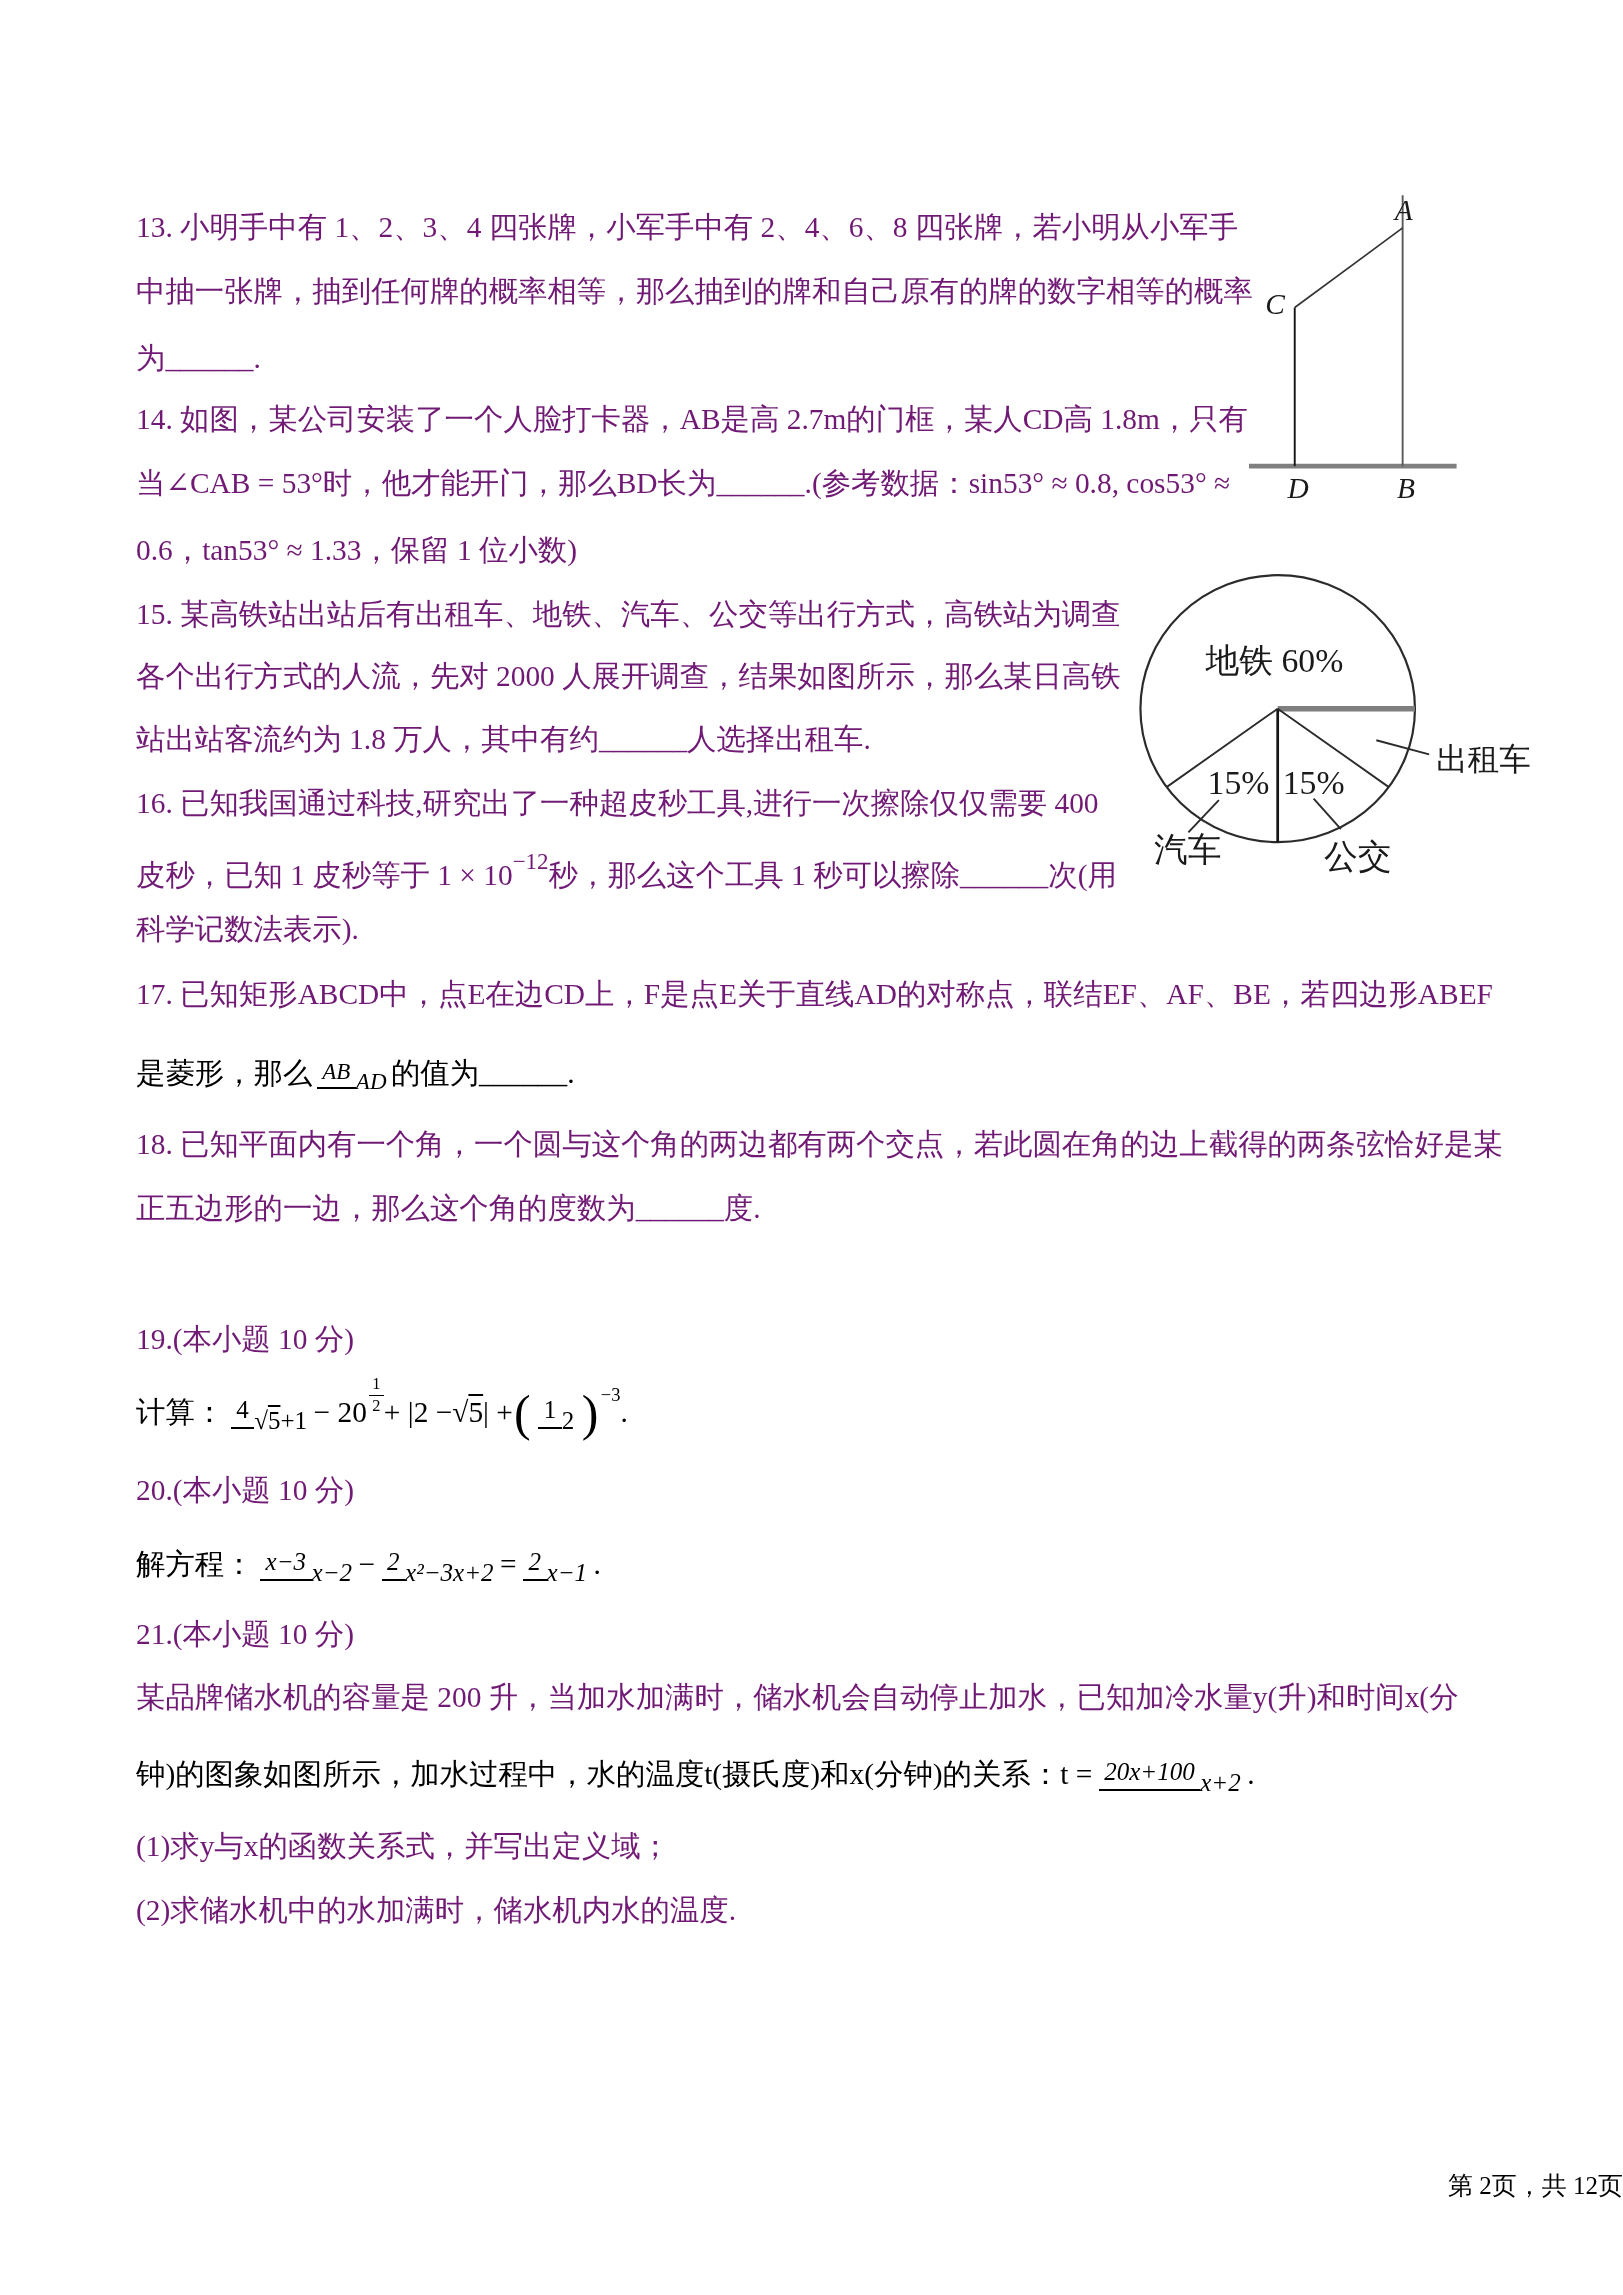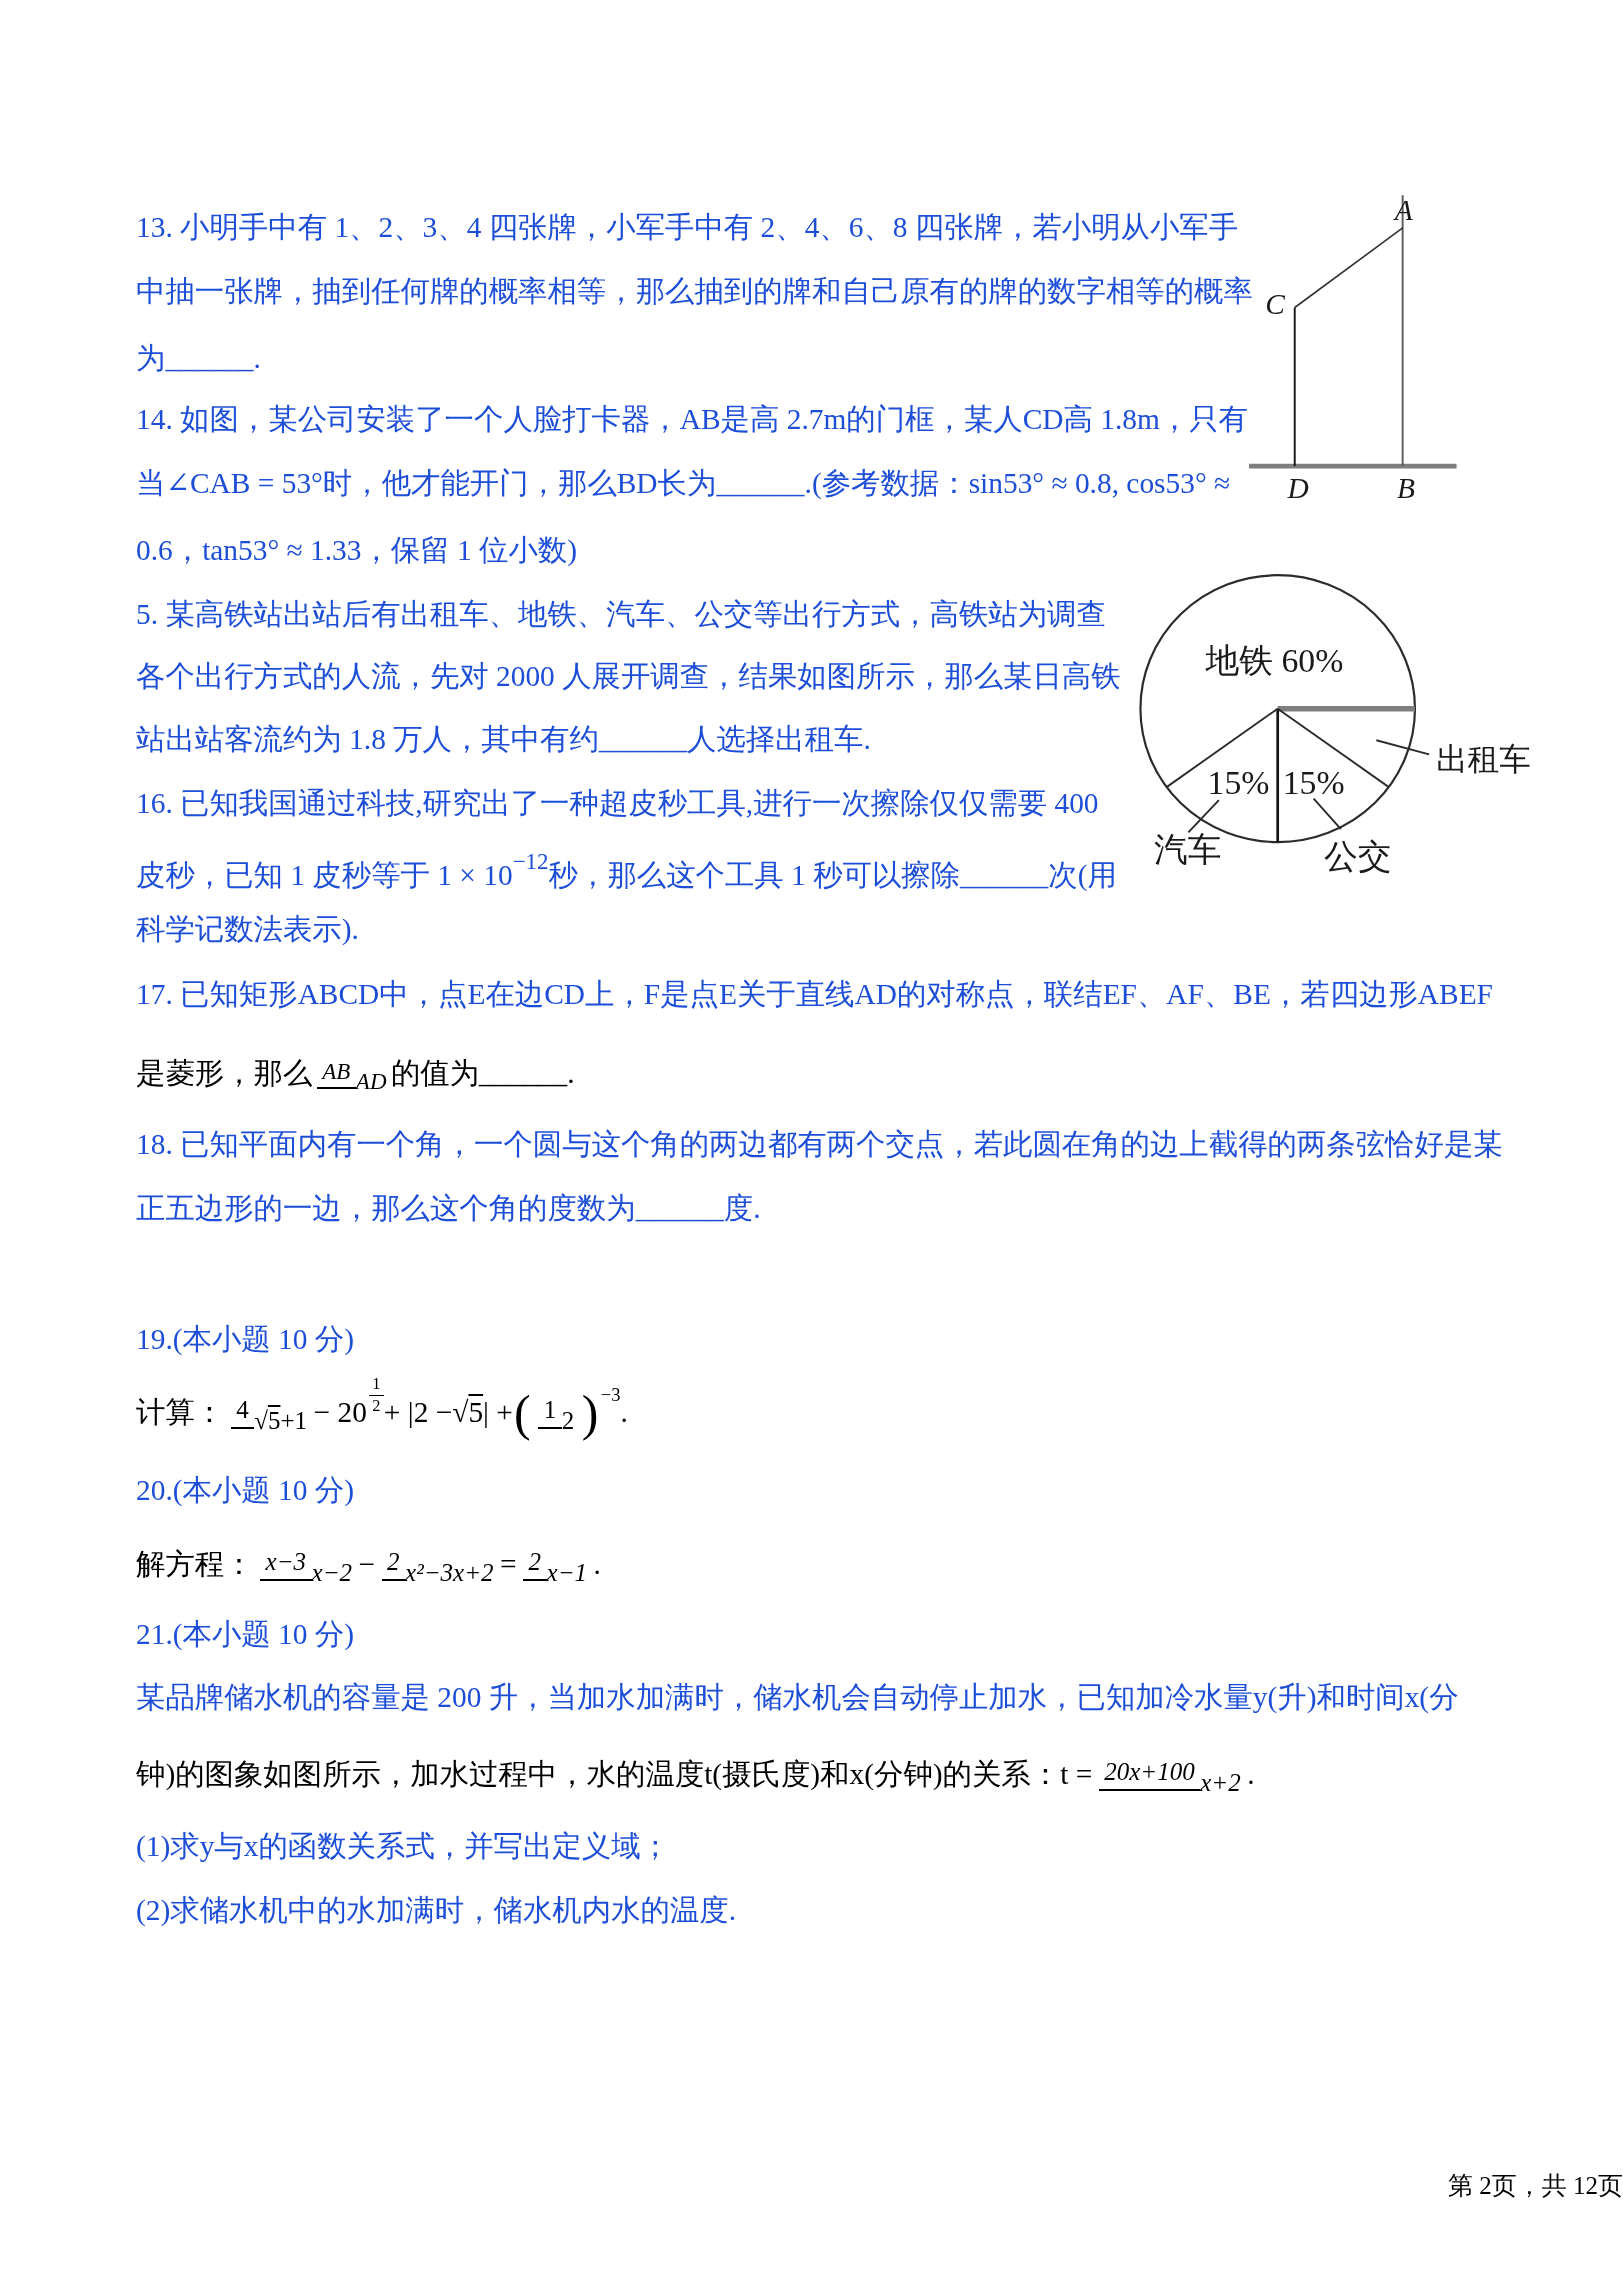--- a/index.html
+++ b/index.html
@@ -11,21 +11,21 @@
     font-family:"Liberation Serif","DejaVu Serif",serif;
     color:#000;
     overflow:hidden;
   }
   .tline{
     position:absolute;
     left:136px;
     font-size:29.4px;
     line-height:1.25;
     white-space:nowrap;
-    color:#1d4ed8;
+    color:#701a75;
     text-align:right;
   }
   .bold{font-weight:700;}
   .suptext{font-size:23px;vertical-align:16.4px;}
   .ol{text-decoration:overline;text-decoration-thickness:1.6px;}
   .it{font-style:italic;}
   .formula{
     position:absolute;
     left:136px;
     display:flex;
@@ -85,21 +85,21 @@
     <line x1="60" y1="525" x2="441" y2="525" stroke="#7f7f7f" stroke-width="9"></line>
     <line x1="342" y1="28" x2="342" y2="525" stroke="#5a5a5a" stroke-width="3.5"></line>
     <line x1="144" y1="234" x2="144" y2="525" stroke="#151515" stroke-width="3.5"></line>
     <line x1="144" y1="234" x2="342" y2="88" stroke="#333333" stroke-width="3"></line>
     <text x="344" y="73" font-size="54" font-style="italic" text-anchor="middle" fill="#1a1a1a">A</text>
     <text x="108" y="246" font-size="54" font-style="italic" text-anchor="middle" fill="#1a1a1a">C</text>
     <text x="150" y="584" font-size="54" font-style="italic" text-anchor="middle" fill="#1a1a1a">D</text>
     <text x="348" y="584" font-size="54" font-style="italic" text-anchor="middle" fill="#1a1a1a">B</text>
   </svg>
 
-  <div class="tline" style="top:596px">5. 某高铁站出站后有出租车、地铁、汽车、公交等出行方式，高铁站为调查</div>
+  <div class="tline" style="top:596px">15. 某高铁站出站后有出租车、地铁、汽车、公交等出行方式，高铁站为调查</div>
   <div class="tline" style="top:658px">各个出行方式的人流，先对 2000 人展开调查，结果如图所示，那么某日高铁</div>
   <div class="tline" style="top:721px">站出站客流约为 1.8 万人，其中有约______人选择出租车.</div>
 
   <svg class="figsvg" style="left:1123px;top:556px" width="463" height="338" viewBox="0 0 850 620">
     <ellipse cx="284" cy="280" rx="252" ry="245" fill="none" stroke="#2b2b2b" stroke-width="4"></ellipse>
     <line x1="284" y1="280" x2="536" y2="280" stroke="#7f7f7f" stroke-width="10"></line>
     <line x1="284" y1="280" x2="284" y2="525" stroke="#151515" stroke-width="5"></line>
     <line x1="284" y1="280" x2="80" y2="424" stroke="#2b2b2b" stroke-width="3.5"></line>
     <line x1="284" y1="280" x2="488" y2="424" stroke="#2b2b2b" stroke-width="3.5"></line>
     <line x1="465" y1="338" x2="562" y2="364" stroke="#2b2b2b" stroke-width="3.5"></line>

